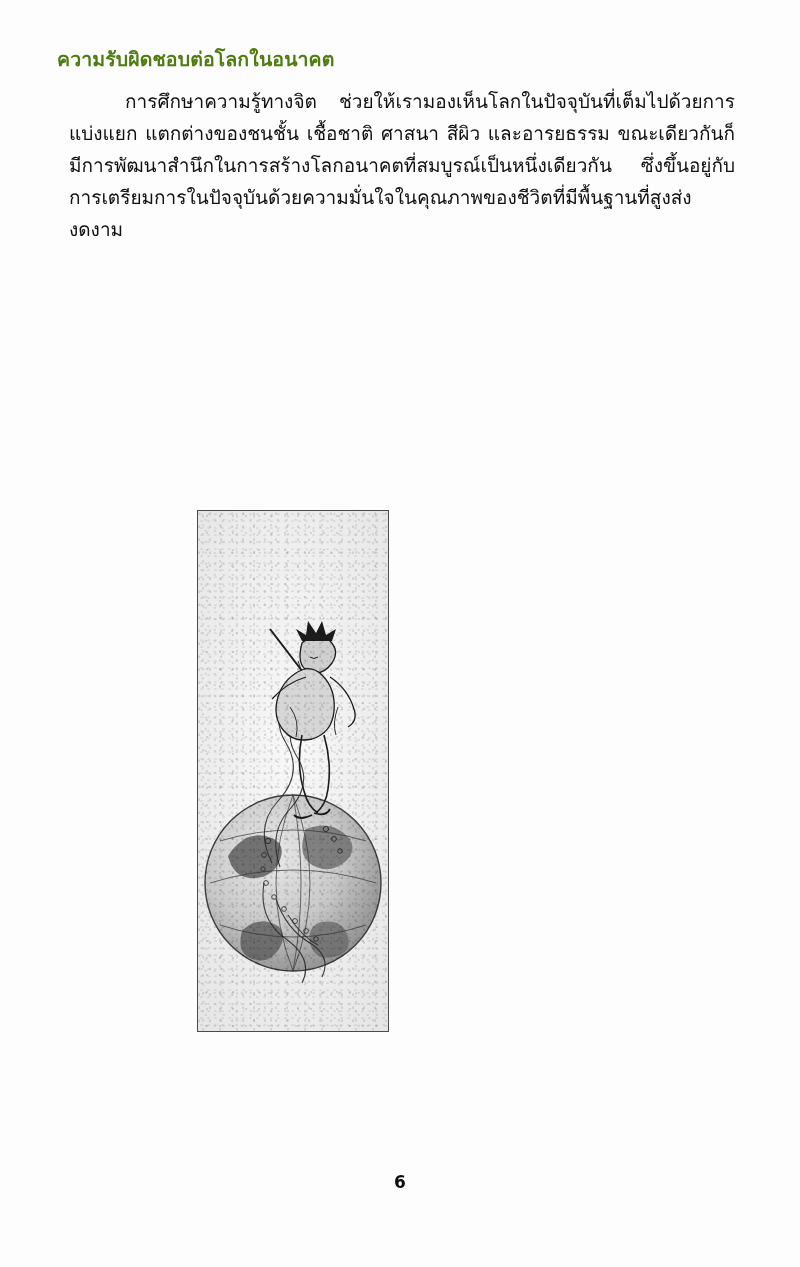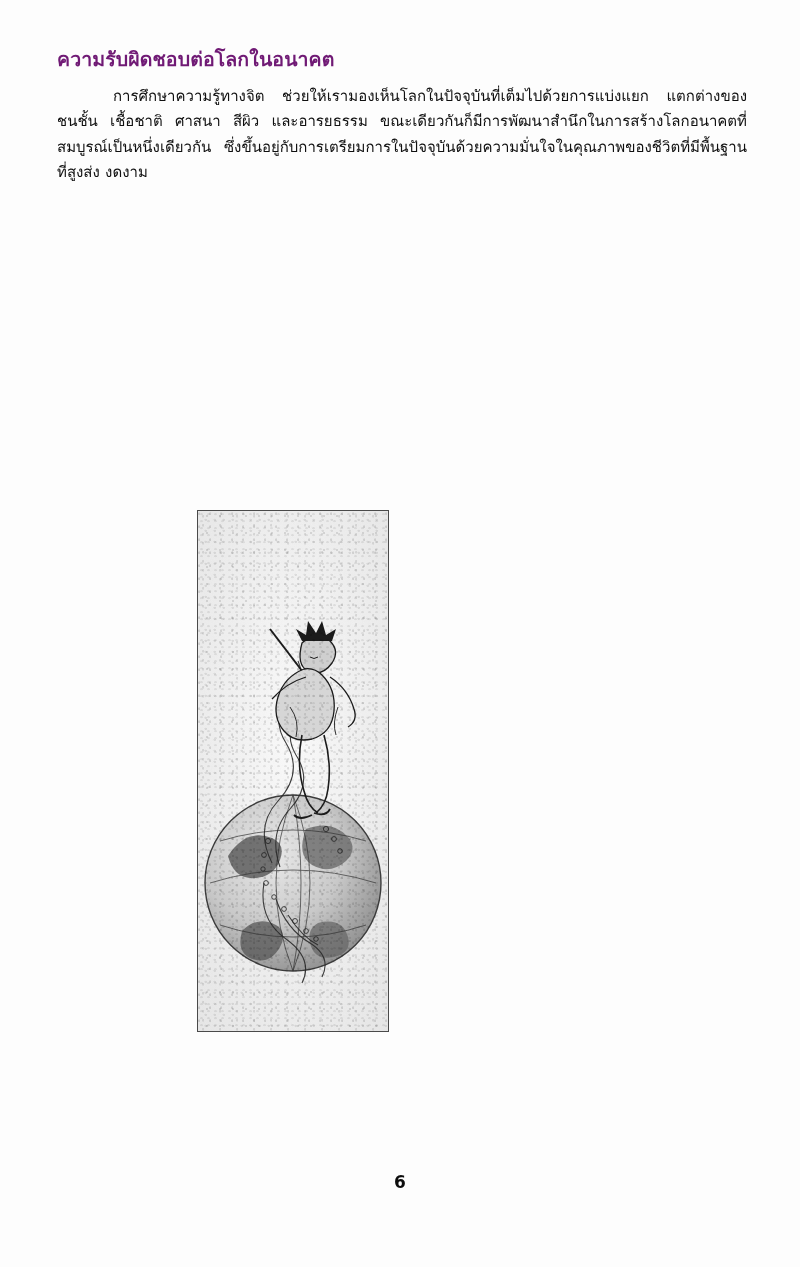--- a/index.html
+++ b/index.html
@@ -25,28 +25,28 @@
     left: 57px;
     top: 46px;
     width: 690px;
   }
   .heading {
     font-size: 19.5px;
     font-weight: bold;
     line-height: 1.45;
     letter-spacing: 0.1px;
     margin: 0 0 10px 0;
-    color: #701a75;
+    color: #4d7c0f;
   }
   .para {
-    font-size: 15px;
+    font-size: 19px;
     line-height: 1.68;
     text-align: justify;
     text-justify: inter-word;
-    margin: 0;
+    margin: 12px;
     color: #101010;
     word-spacing: 0.5px;
   }
   .para + .para {
     margin-top: 0px;
   }
   .indent::before {
     content: "";
     display: inline-block;
     width: 56px;

